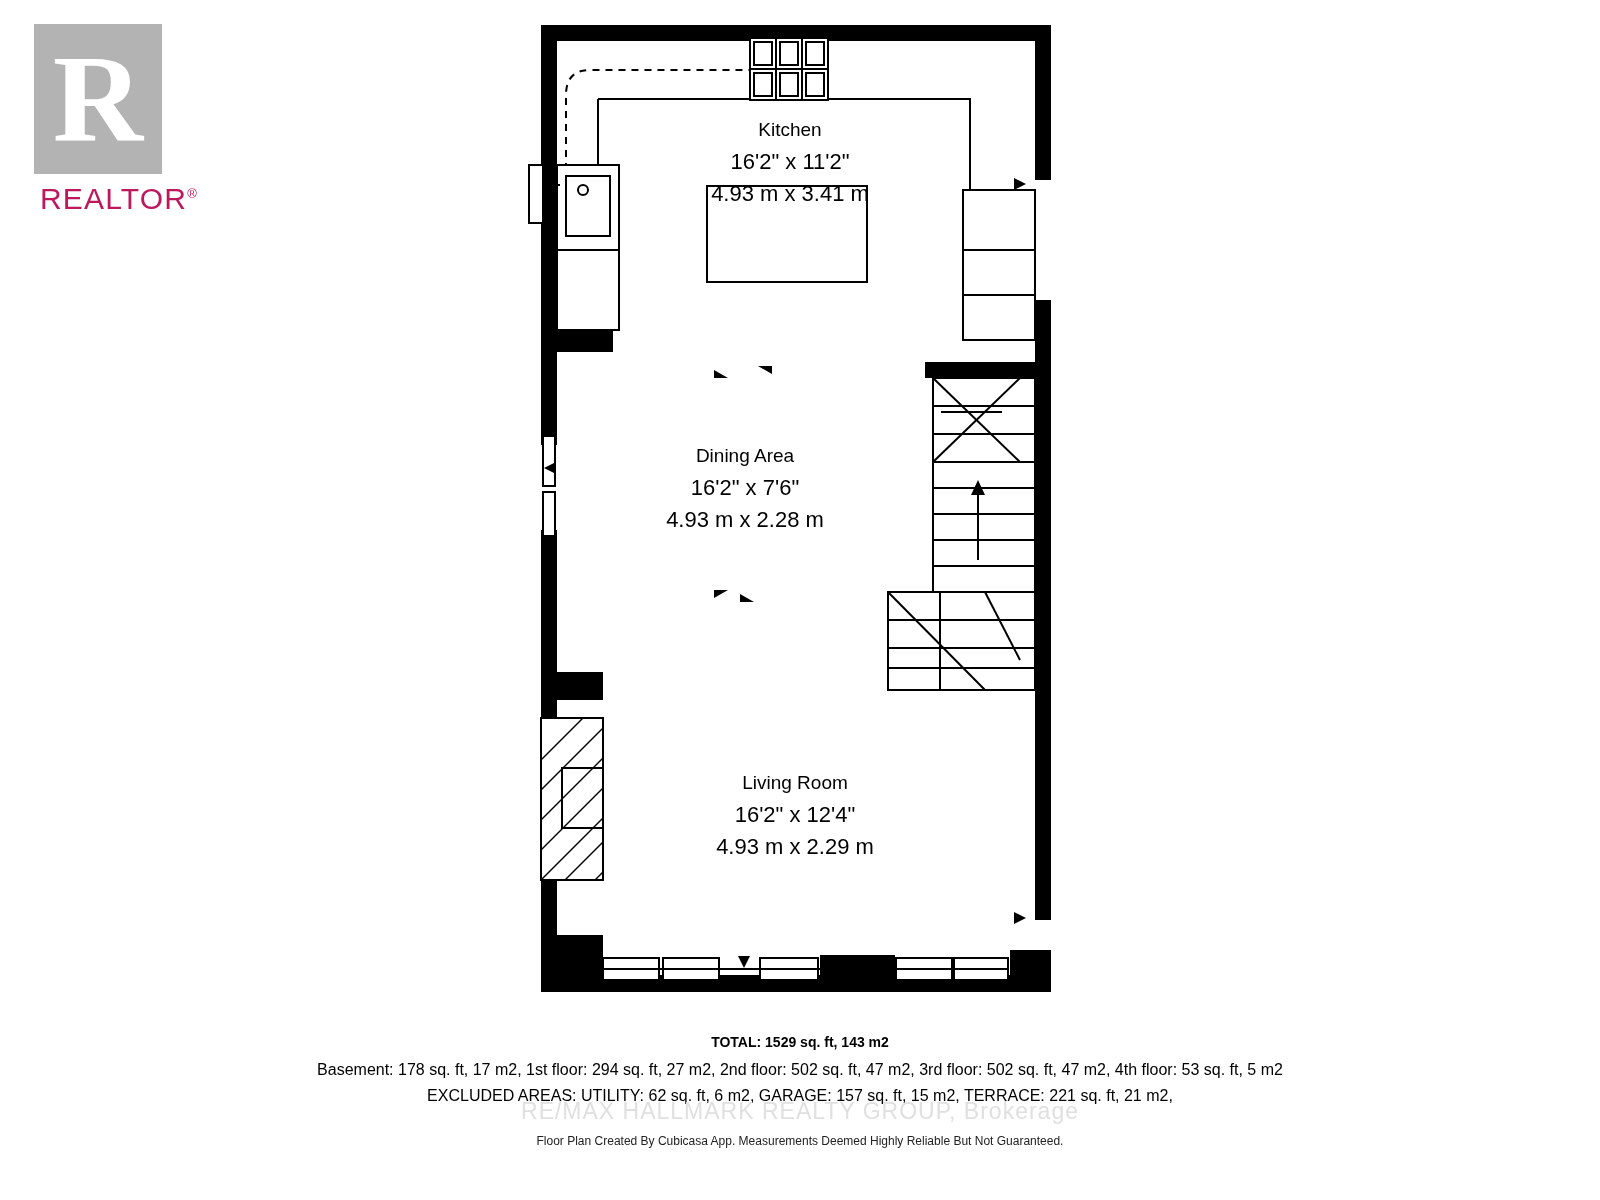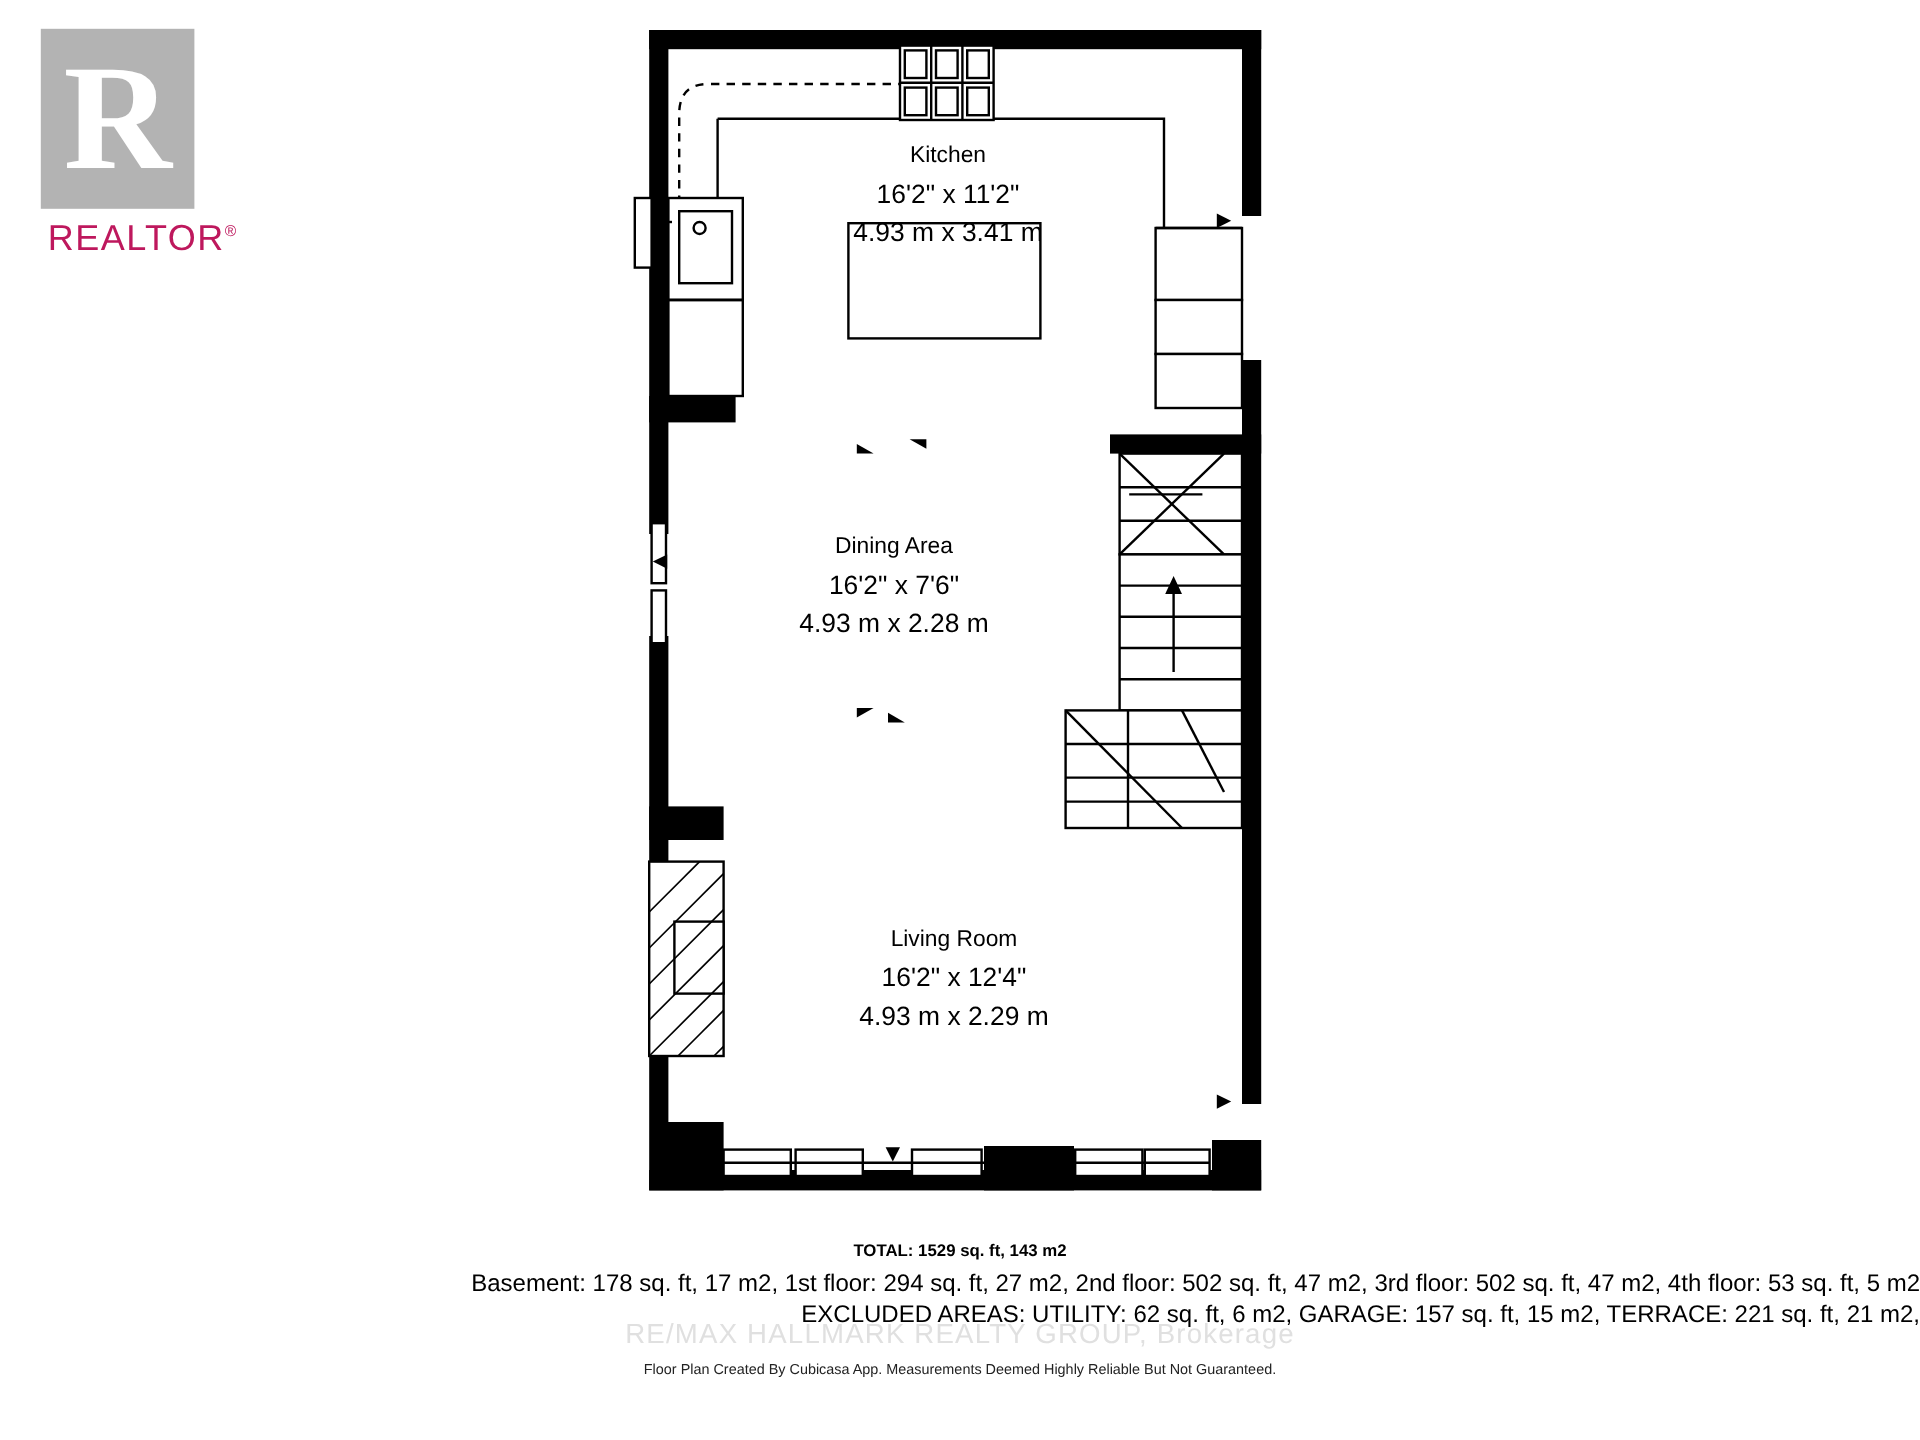--- a/index.html
+++ b/index.html
@@ -96,23 +96,22 @@
     top: 1027px;
     width: 1600px;
     text-align: center;
   }
   #summary .total {
     font-size: 14px;
     font-weight: bold;
     line-height: 30px;
   }
   #summary .line {
-    font-size: 20px;
+    font-size: 16px;
     line-height: 26px;
-    text-align: right;
   }
   #summary .credit {
     font-size: 12px;
     line-height: 20px;
     margin-top: 22px;
     color: #222222;
   }
 
   
   #brokerage-watermark {

